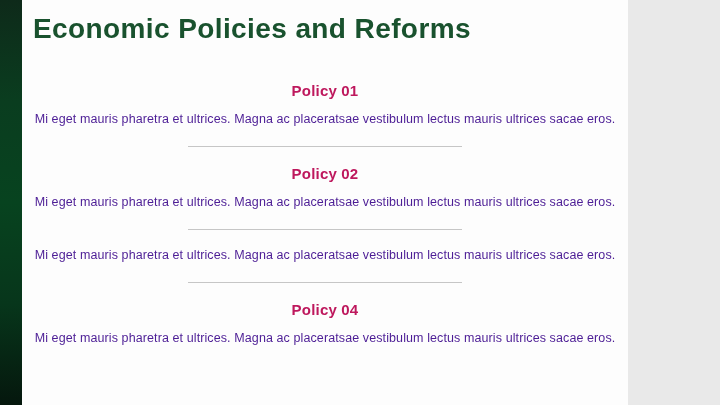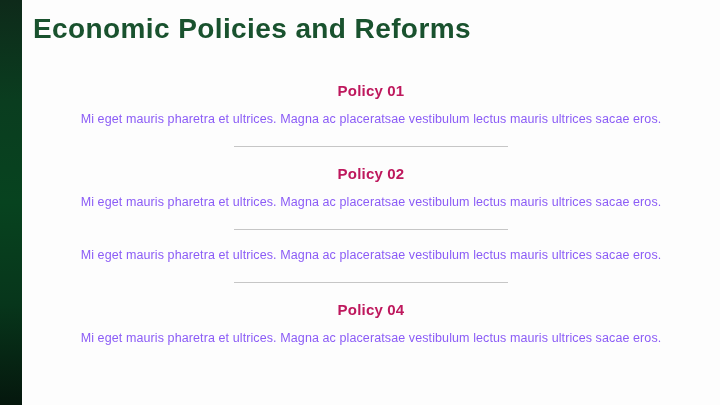--- a/index.html
+++ b/index.html
@@ -3,21 +3,21 @@
 <meta charset="utf-8">
 <style>
   html, body {
     margin: 0;
     padding: 0;
     background: #e9e9e9;
     font-family: "Liberation Sans", sans-serif;
   }
   .slide {
     position: relative;
-    width: 720px;
+    width: 628px;
     height: 405px;
     background: #fdfdfd;
     overflow: hidden;
   }
   .side-band {
     position: absolute;
     left: 0;
     top: 0;
     width: 22px;
     height: 405px;
@@ -49,21 +49,21 @@
     font-size: 15px;
     line-height: 18px;
     font-weight: 700;
     color: #be185d;
     letter-spacing: 0.2px;
   }
   .section-body {
     margin: 0 0 19px 0;
     font-size: 12.5px;
     line-height: 15px;
-    color: #8b5cf6;
+    color: #4c1d95;
     letter-spacing: 0.1px;
   }
   .divider {
     width: 274px;
     height: 1px;
     background: #c6c6c6;
     margin: 0 auto 18px auto;
   }
 </style>
 </head>

